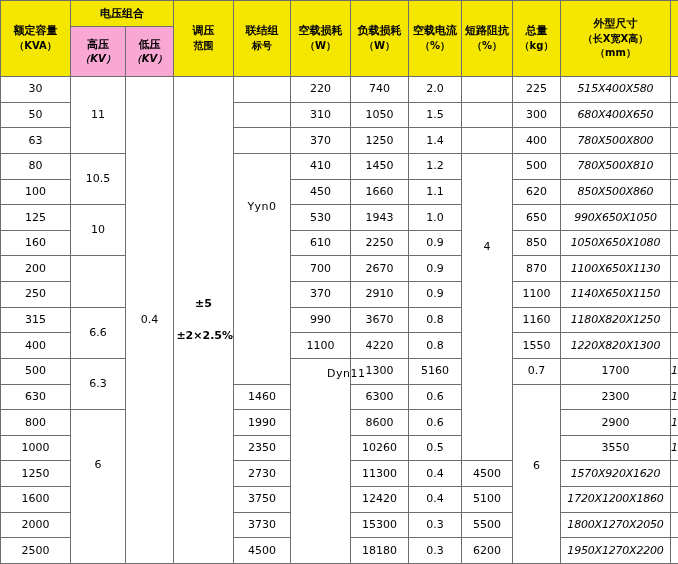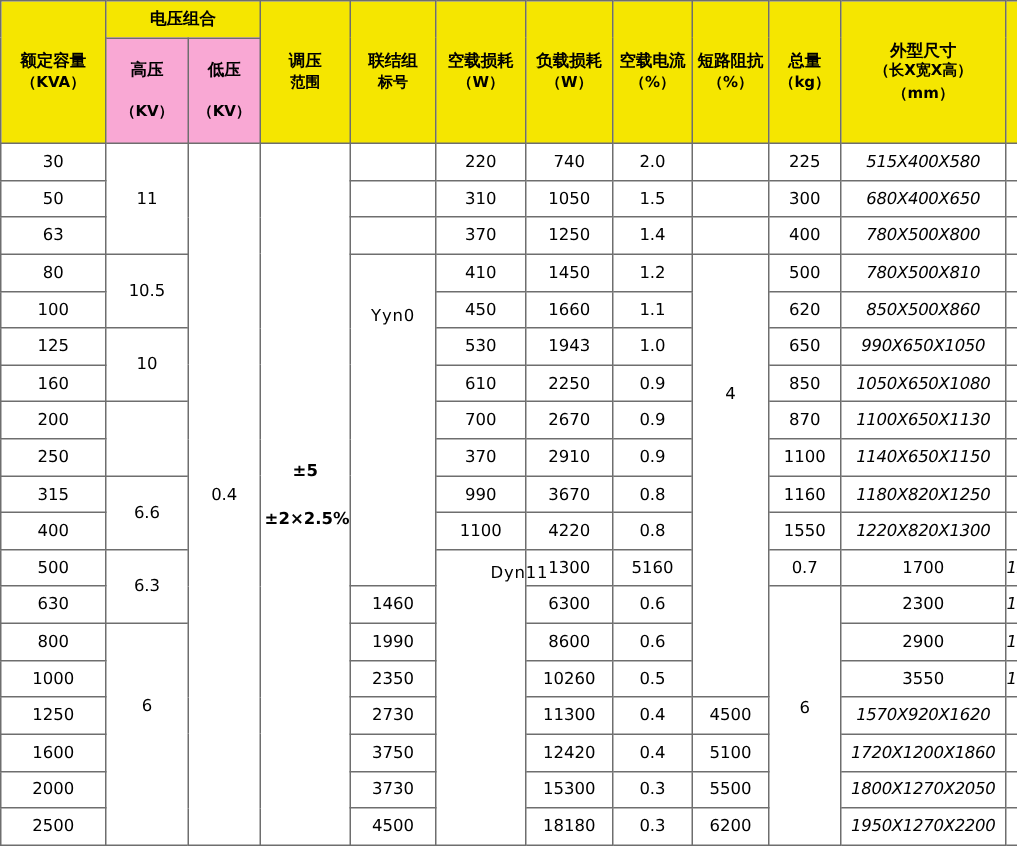--- a/index.html
+++ b/index.html
@@ -45,21 +45,22 @@
   }
   .hdr-sub {
     background: #f9a8d4;
     font-weight: bold;
     font-size: 12px;
   }
   .hdr-sub .sub {
     display: block;
     font-size: 10px;
     font-weight: bold;
-    margin-top: 15px;
+    margin-top: 1px;
+    font-style: italic;
   }
   .cap {
     font-size: 11.5px;
   }
   .num {
     font-size: 11px;
   }
   .dim {
     font-size: 10.5px;
     letter-spacing: -0.2px;
@@ -216,21 +217,21 @@
         <td class="num">1.4</td>
         <td class="num blank"></td>
         <td class="num">400</td>
         <td class="dim">780X500X800</td>
         <td class="dim">400X400</td>
       </tr>
 
       <tr>
         <td class="cap">80</td>
         <td class="hv" rowspan="2">10.5</td>
-        <td class="conn" rowspan="9" style="vertical-align:top; padding-top:34px;">Yyn0</td>
+        <td class="conn" rowspan="9" style="vertical-align:top; padding-top:46px;">Yyn0</td>
         <td class="num">410</td>
         <td class="num">1450</td>
         <td class="num">1.2</td>
         <td class="num" rowspan="12" style="vertical-align:top; padding-top:86px;">4</td>
         <td class="num">500</td>
         <td class="dim">780X500X810</td>
         <td class="dim">400X400</td>
       </tr>
 
       <tr>

